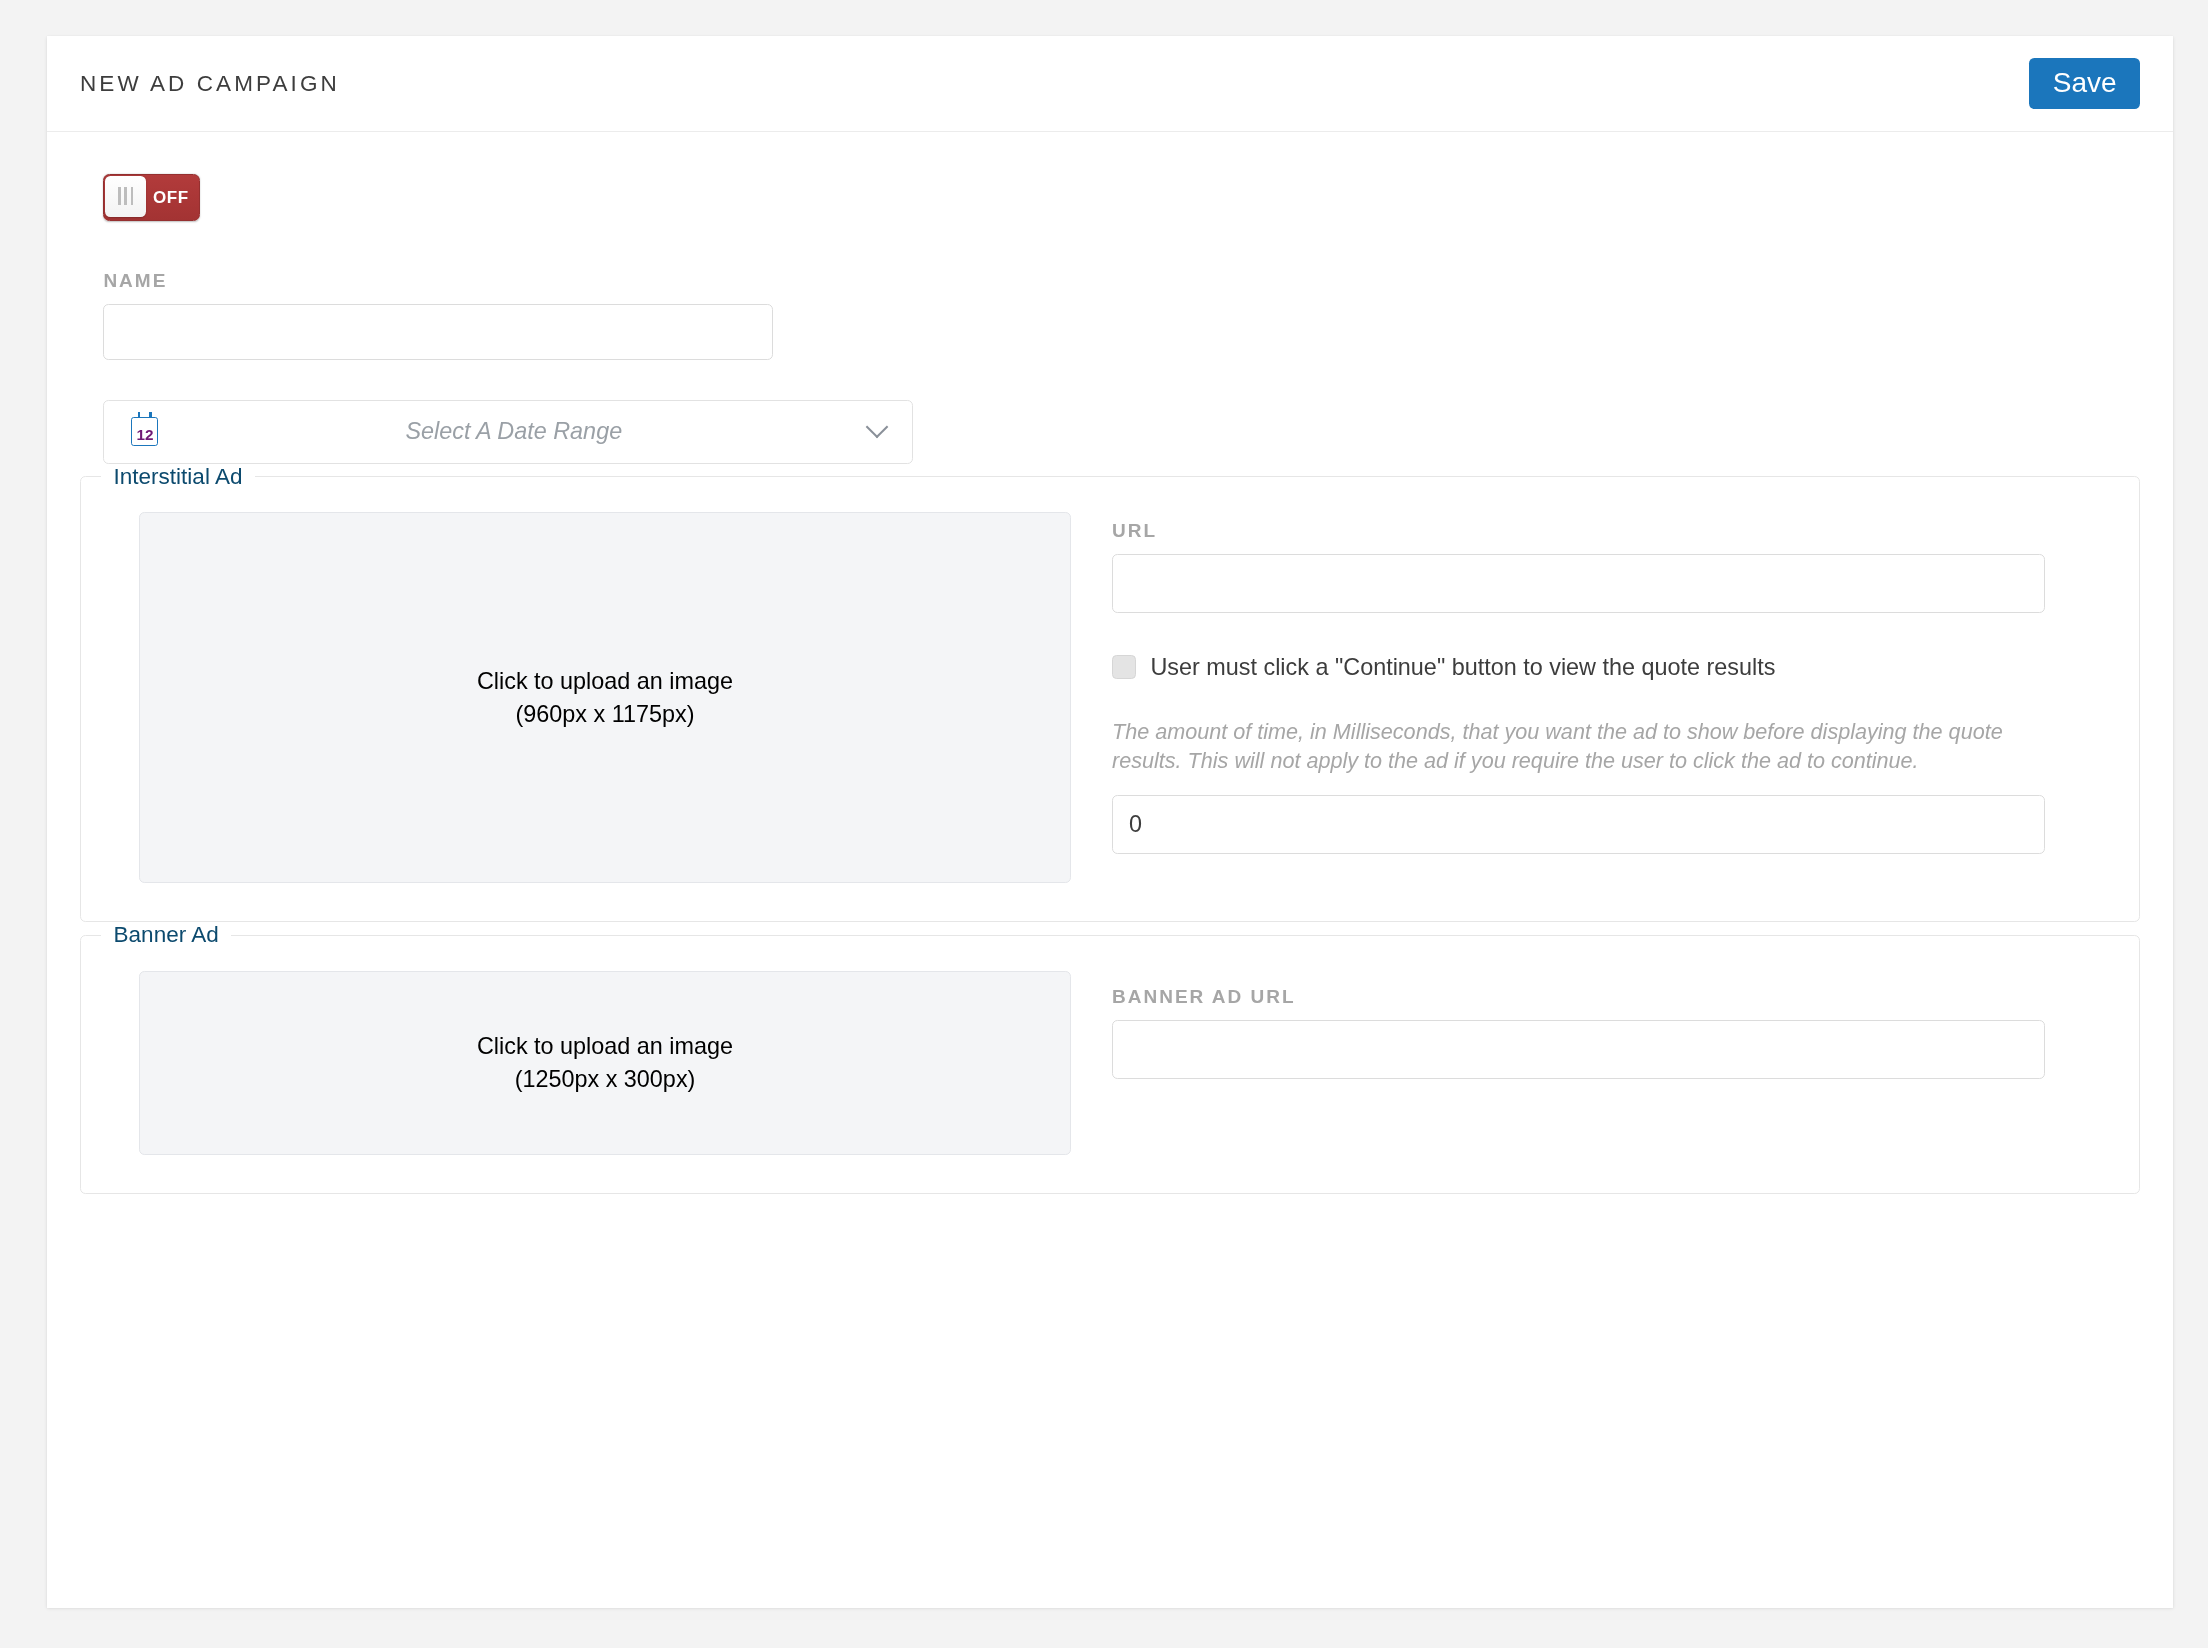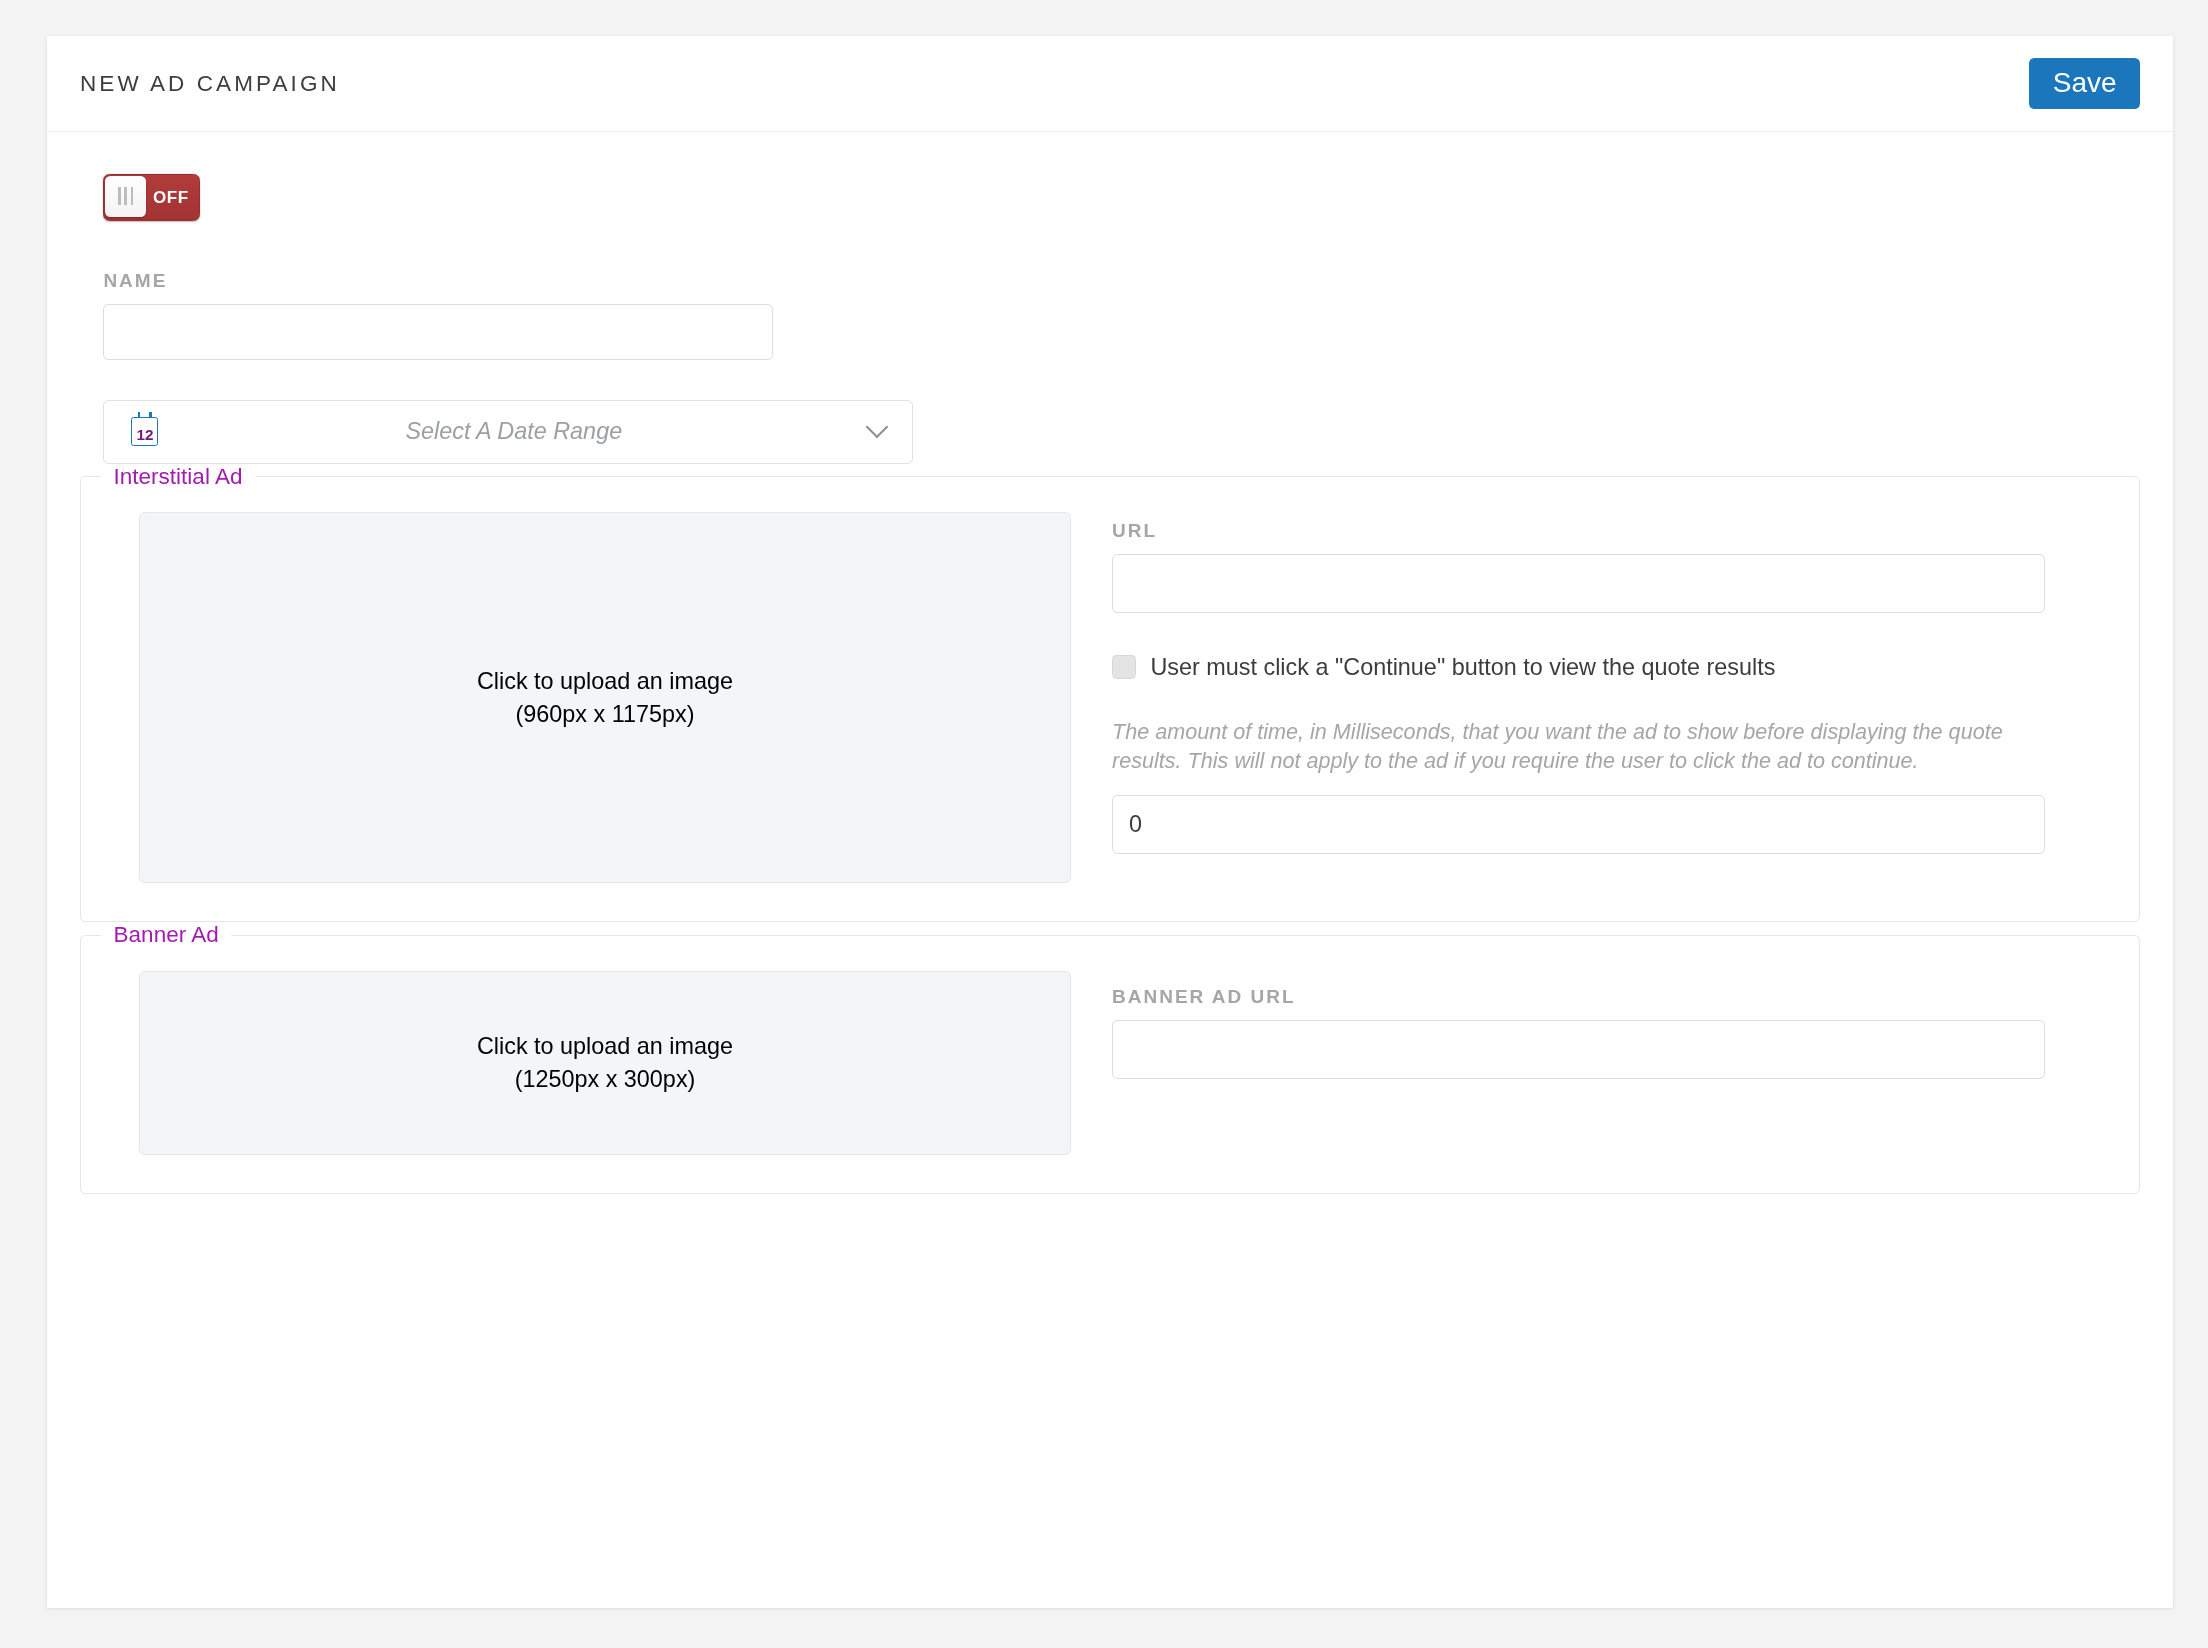--- a/index.html
+++ b/index.html
@@ -179,21 +179,21 @@
 
   
   fieldset.ad-section {
     margin: 0;
     border: 0.9px solid #e6e6e6;
     border-radius: 5.4px;
     padding: 0 0 0 0;
   }
   fieldset.ad-section > legend {
     font-size: 22.5px;
-    color: #a21caf;
+    color: #0c4a6e;
     padding: 0 12.6px;
     margin-left: 20px;
   }
   .interstitial-section { margin-top: 56px; }
   .banner-section { margin-top: 65px; }
 
   .section-inner {
     display: flex;
     padding: 22.5px 52px 38px 58px;
     gap: 41px;

